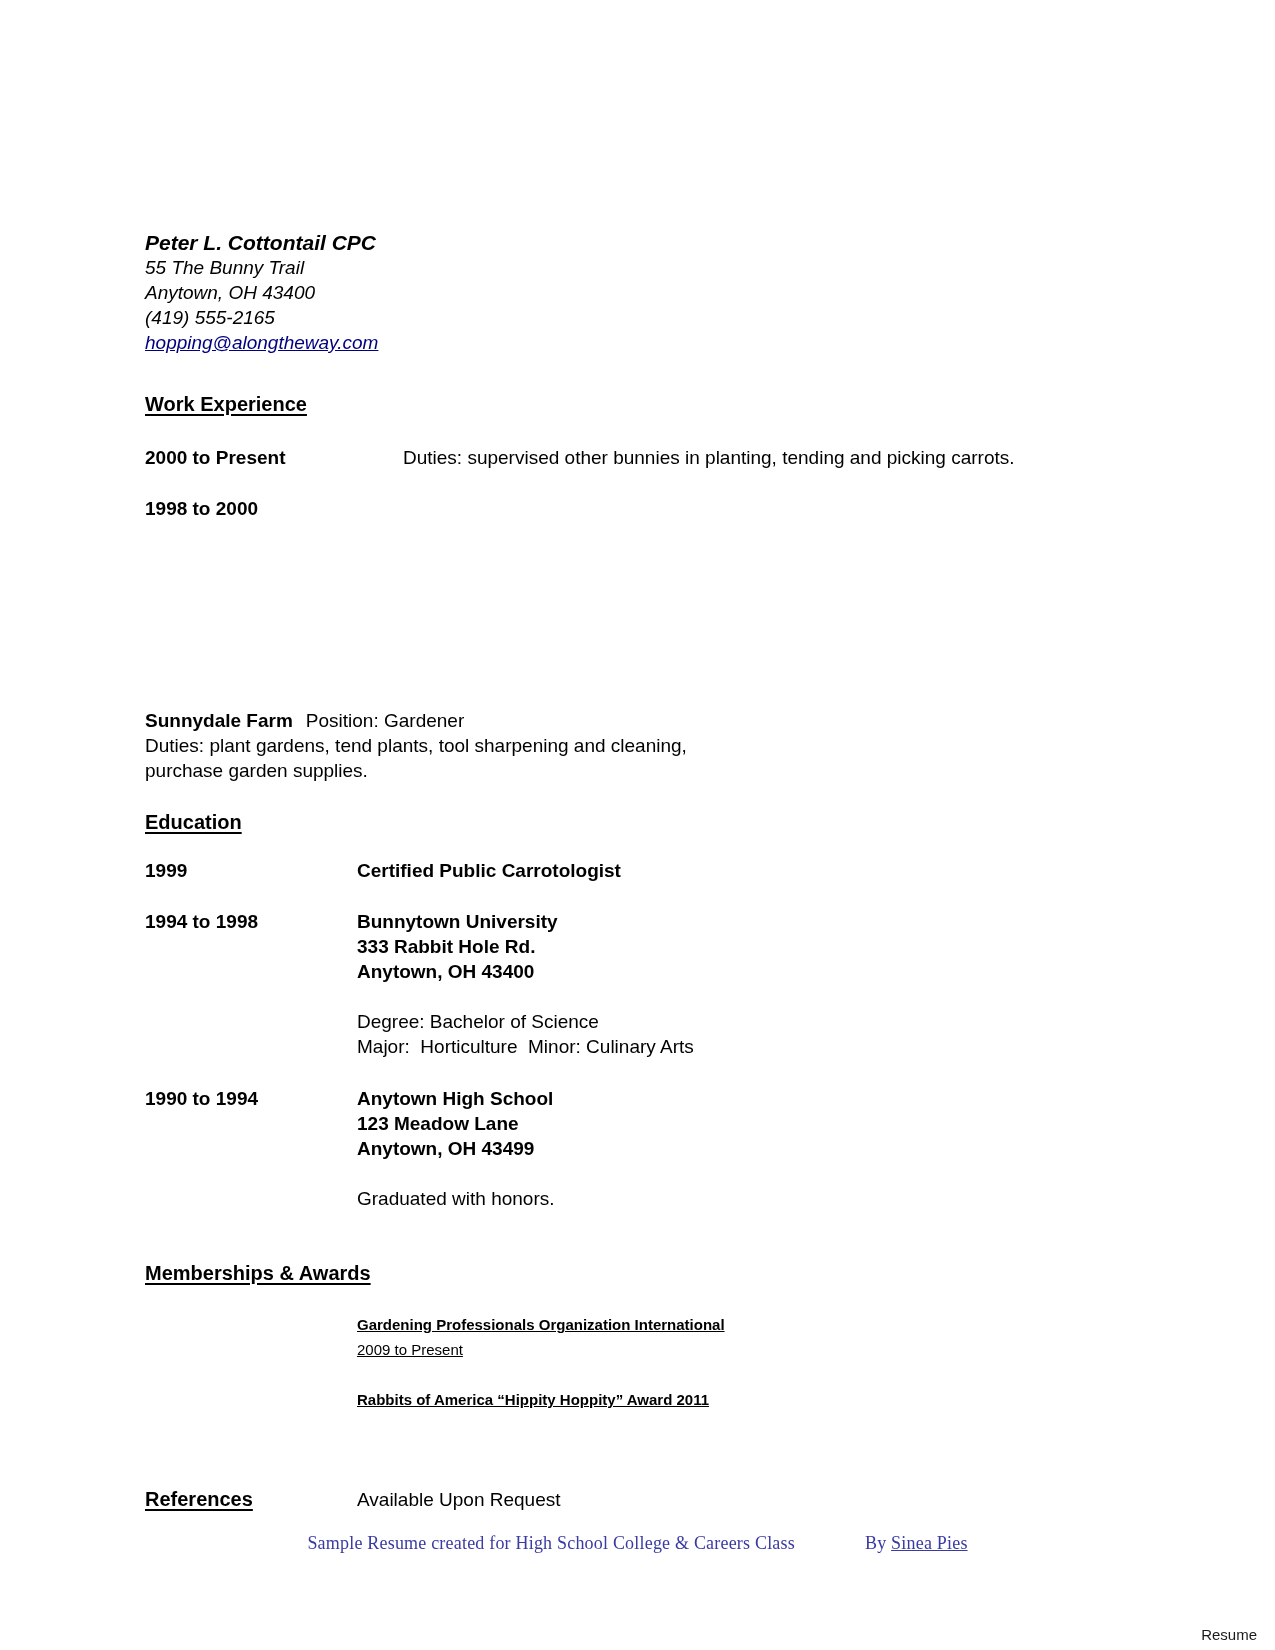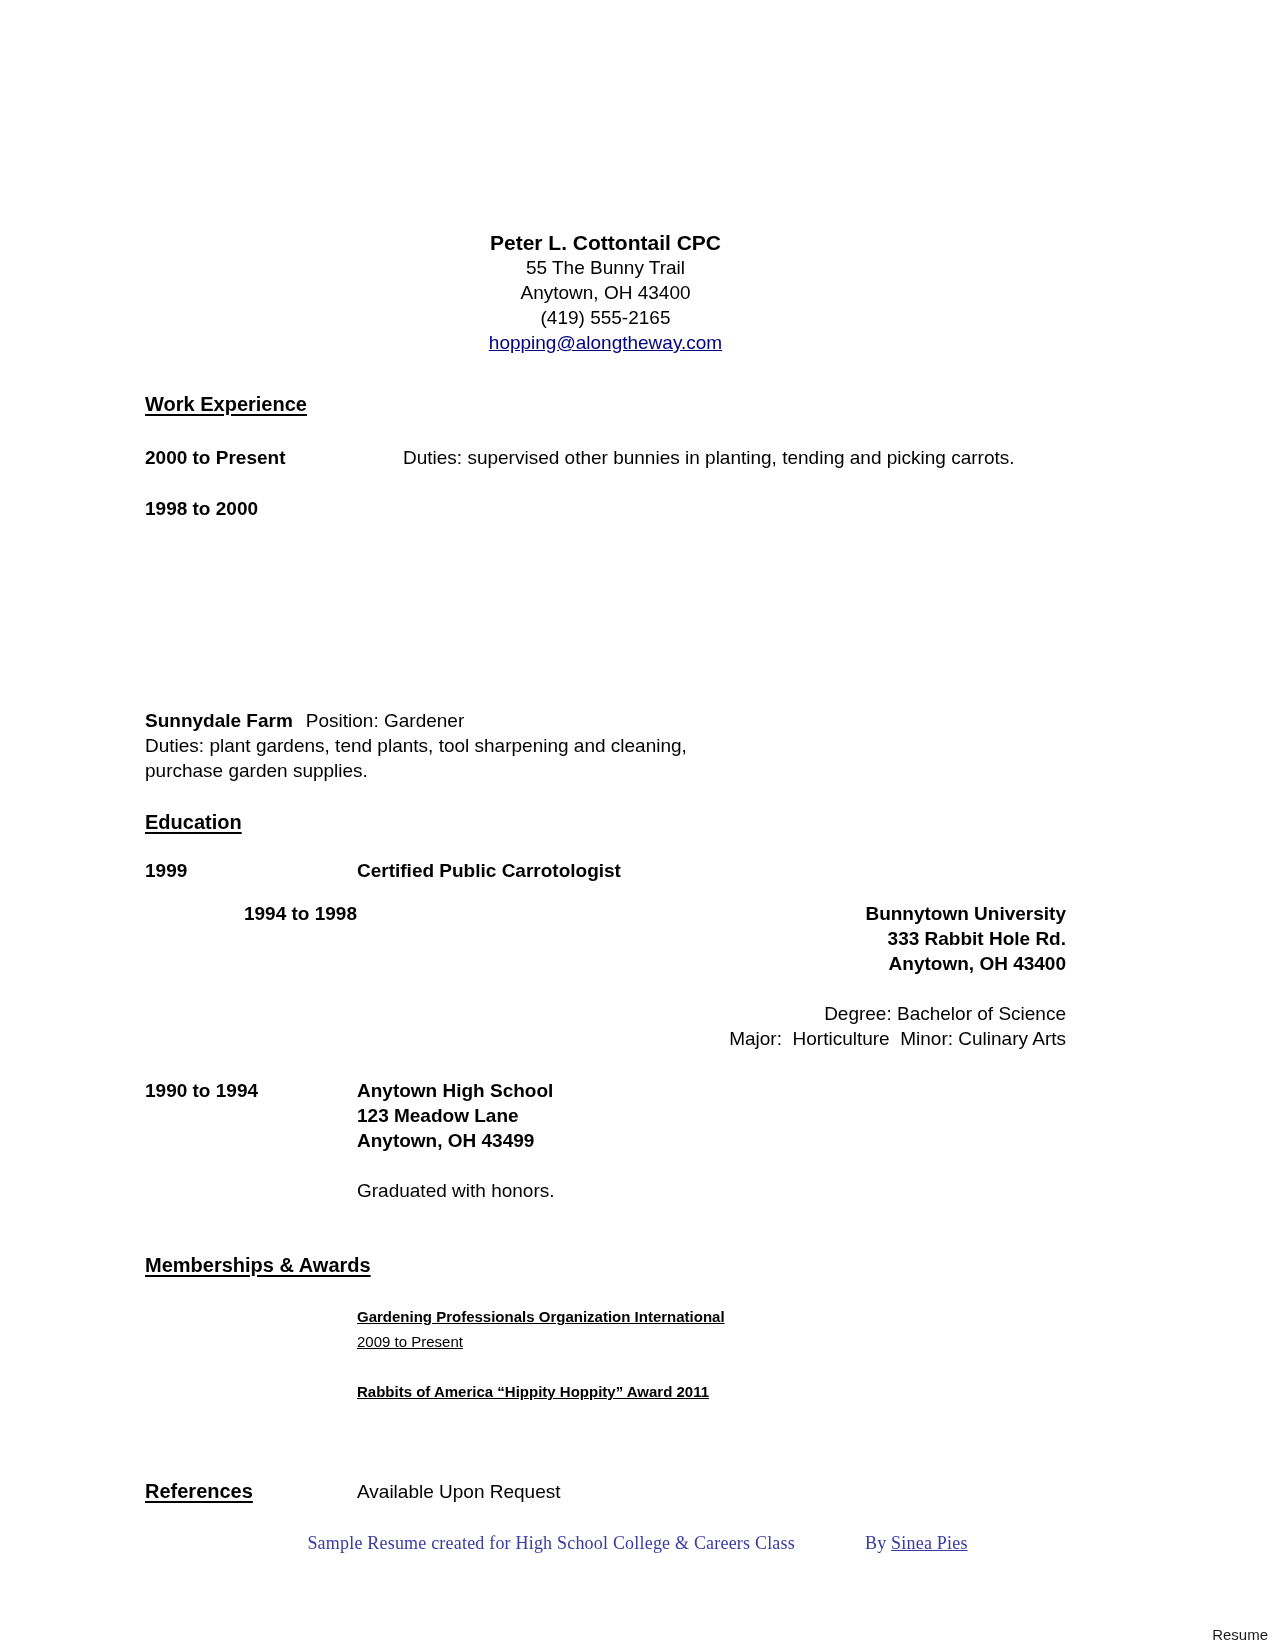--- a/index.html
+++ b/index.html
@@ -14,23 +14,24 @@
   .page {
     position: relative;
     width: 1275px; height: 1650px;
     background: #ffffff;
     overflow: hidden;
     padding-left: 145px;
     padding-right: 209px;
   }
   .header {
     margin-top: 230px;
-    text-align: center;
+    text-align: left;
     font-size: 19px;
     line-height: 25px;
+    font-style: italic;
   }
   .header .name {
     font-weight: 700;
     font-size: 21px;
   }
   .email {
     color: var(--link-color);
     text-decoration: underline;
     cursor: pointer;
   }
@@ -51,21 +52,21 @@
     flex: 0 0 212px;
     font-weight: 700;
   }
   .content { flex: 1; }
   .b { font-weight: 700; }
   .pos { margin-left: 13px; }
   .prewrap { white-space: pre-wrap; }
   .job-1 { margin-top: 28px; gap: 46px; }
   .job-2 { margin-top: 26px; flex-direction: column; }
   .edu-1 { margin-top: 23px; }
-  .edu-2 { margin-top: 18px; text-align: right; }
+  .edu-2 { margin-top: 26px; }
   .edu-3 { margin-top: 27px; }
   .detail-block { margin-top: 25px; }
   .mem-entry-1 { margin-top: 26px; }
   .mem-entry-2 { margin-top: 25px; }
   .indent { margin-left: 212px; font-size: 15px; line-height: 25px; text-decoration: underline; }
   .references-row { margin-top: 75px; }
   .references-row .section-heading { font-size: 20px; }
   .footer {
     position: absolute;
     left: 0; right: 0;
@@ -78,21 +79,21 @@
     letter-spacing: 0.2px;
   }
   .footer .by { margin-left: 70px; }
   .footer a {
     color: var(--footer-color);
     text-decoration: underline;
     cursor: pointer;
   }
   .corner-label {
     position: absolute;
-    right: 7px;
+    right: 18px;
     bottom: 7px;
     font-size: 15px;
     color: #1a1a1a;
   }
 </style>
 </head>
 <body style="--link-color: #000080; --footer-color: #3a3aa3;">
 
 <div class="page">
 

